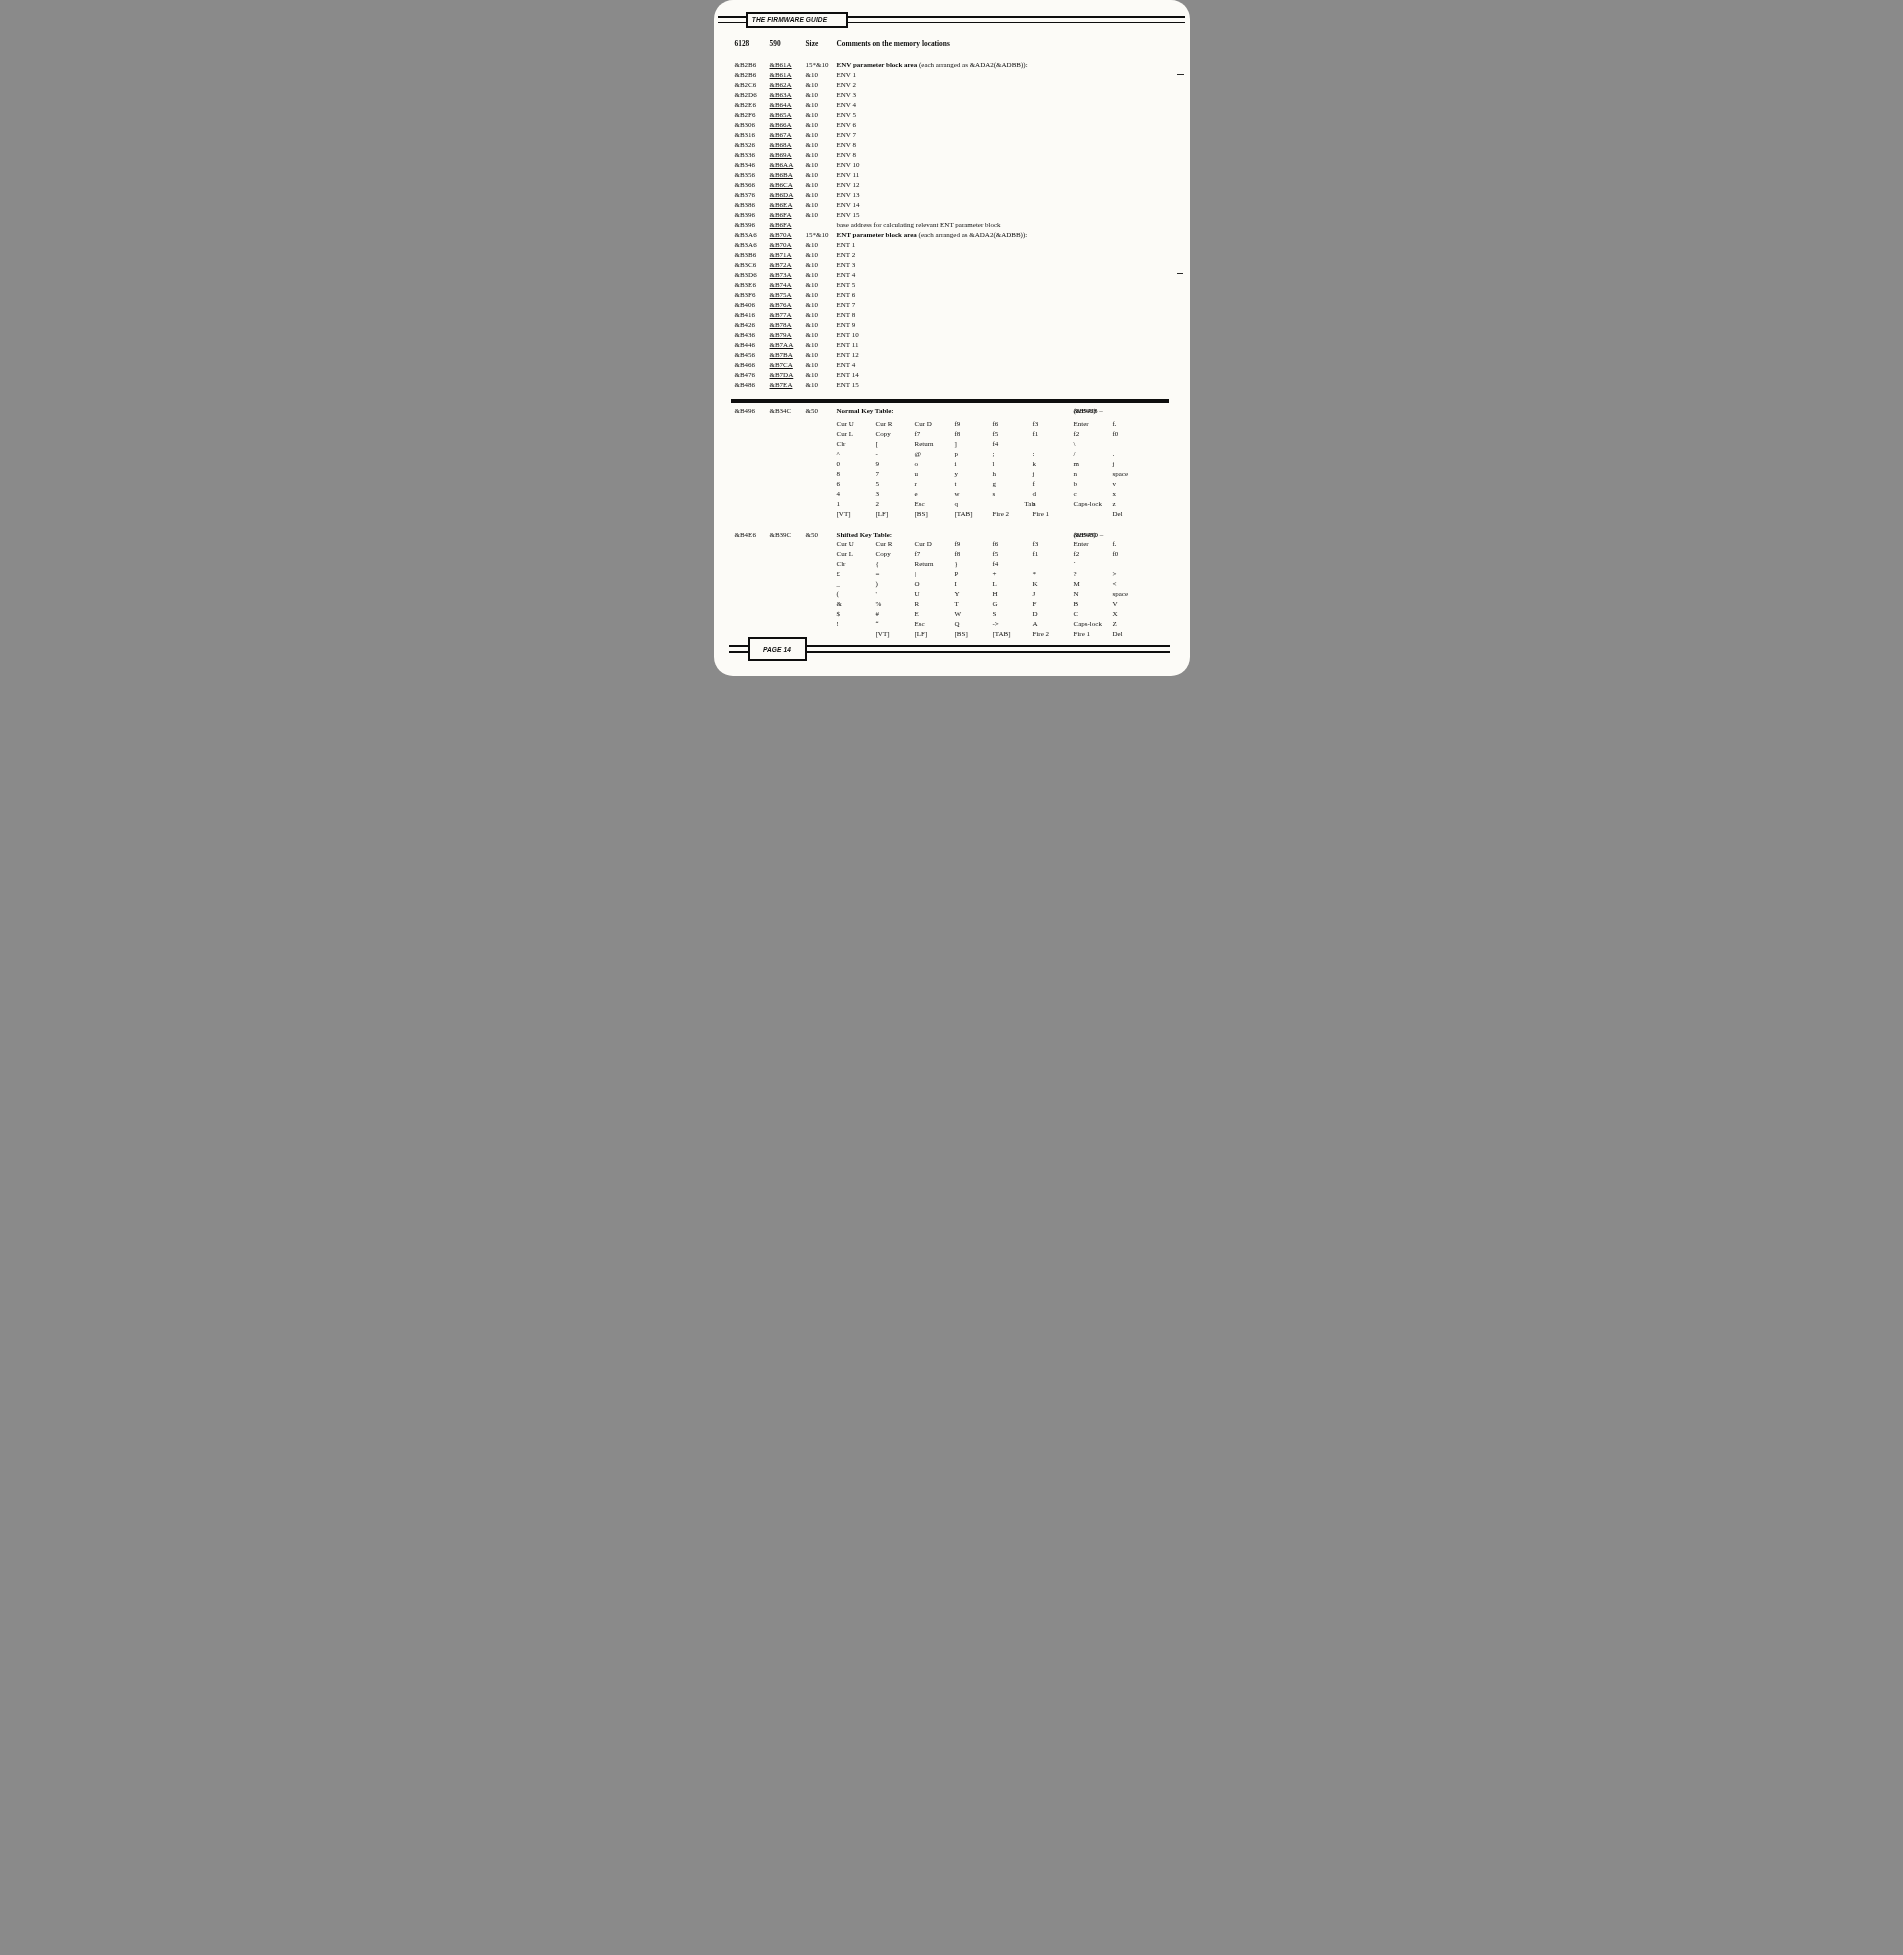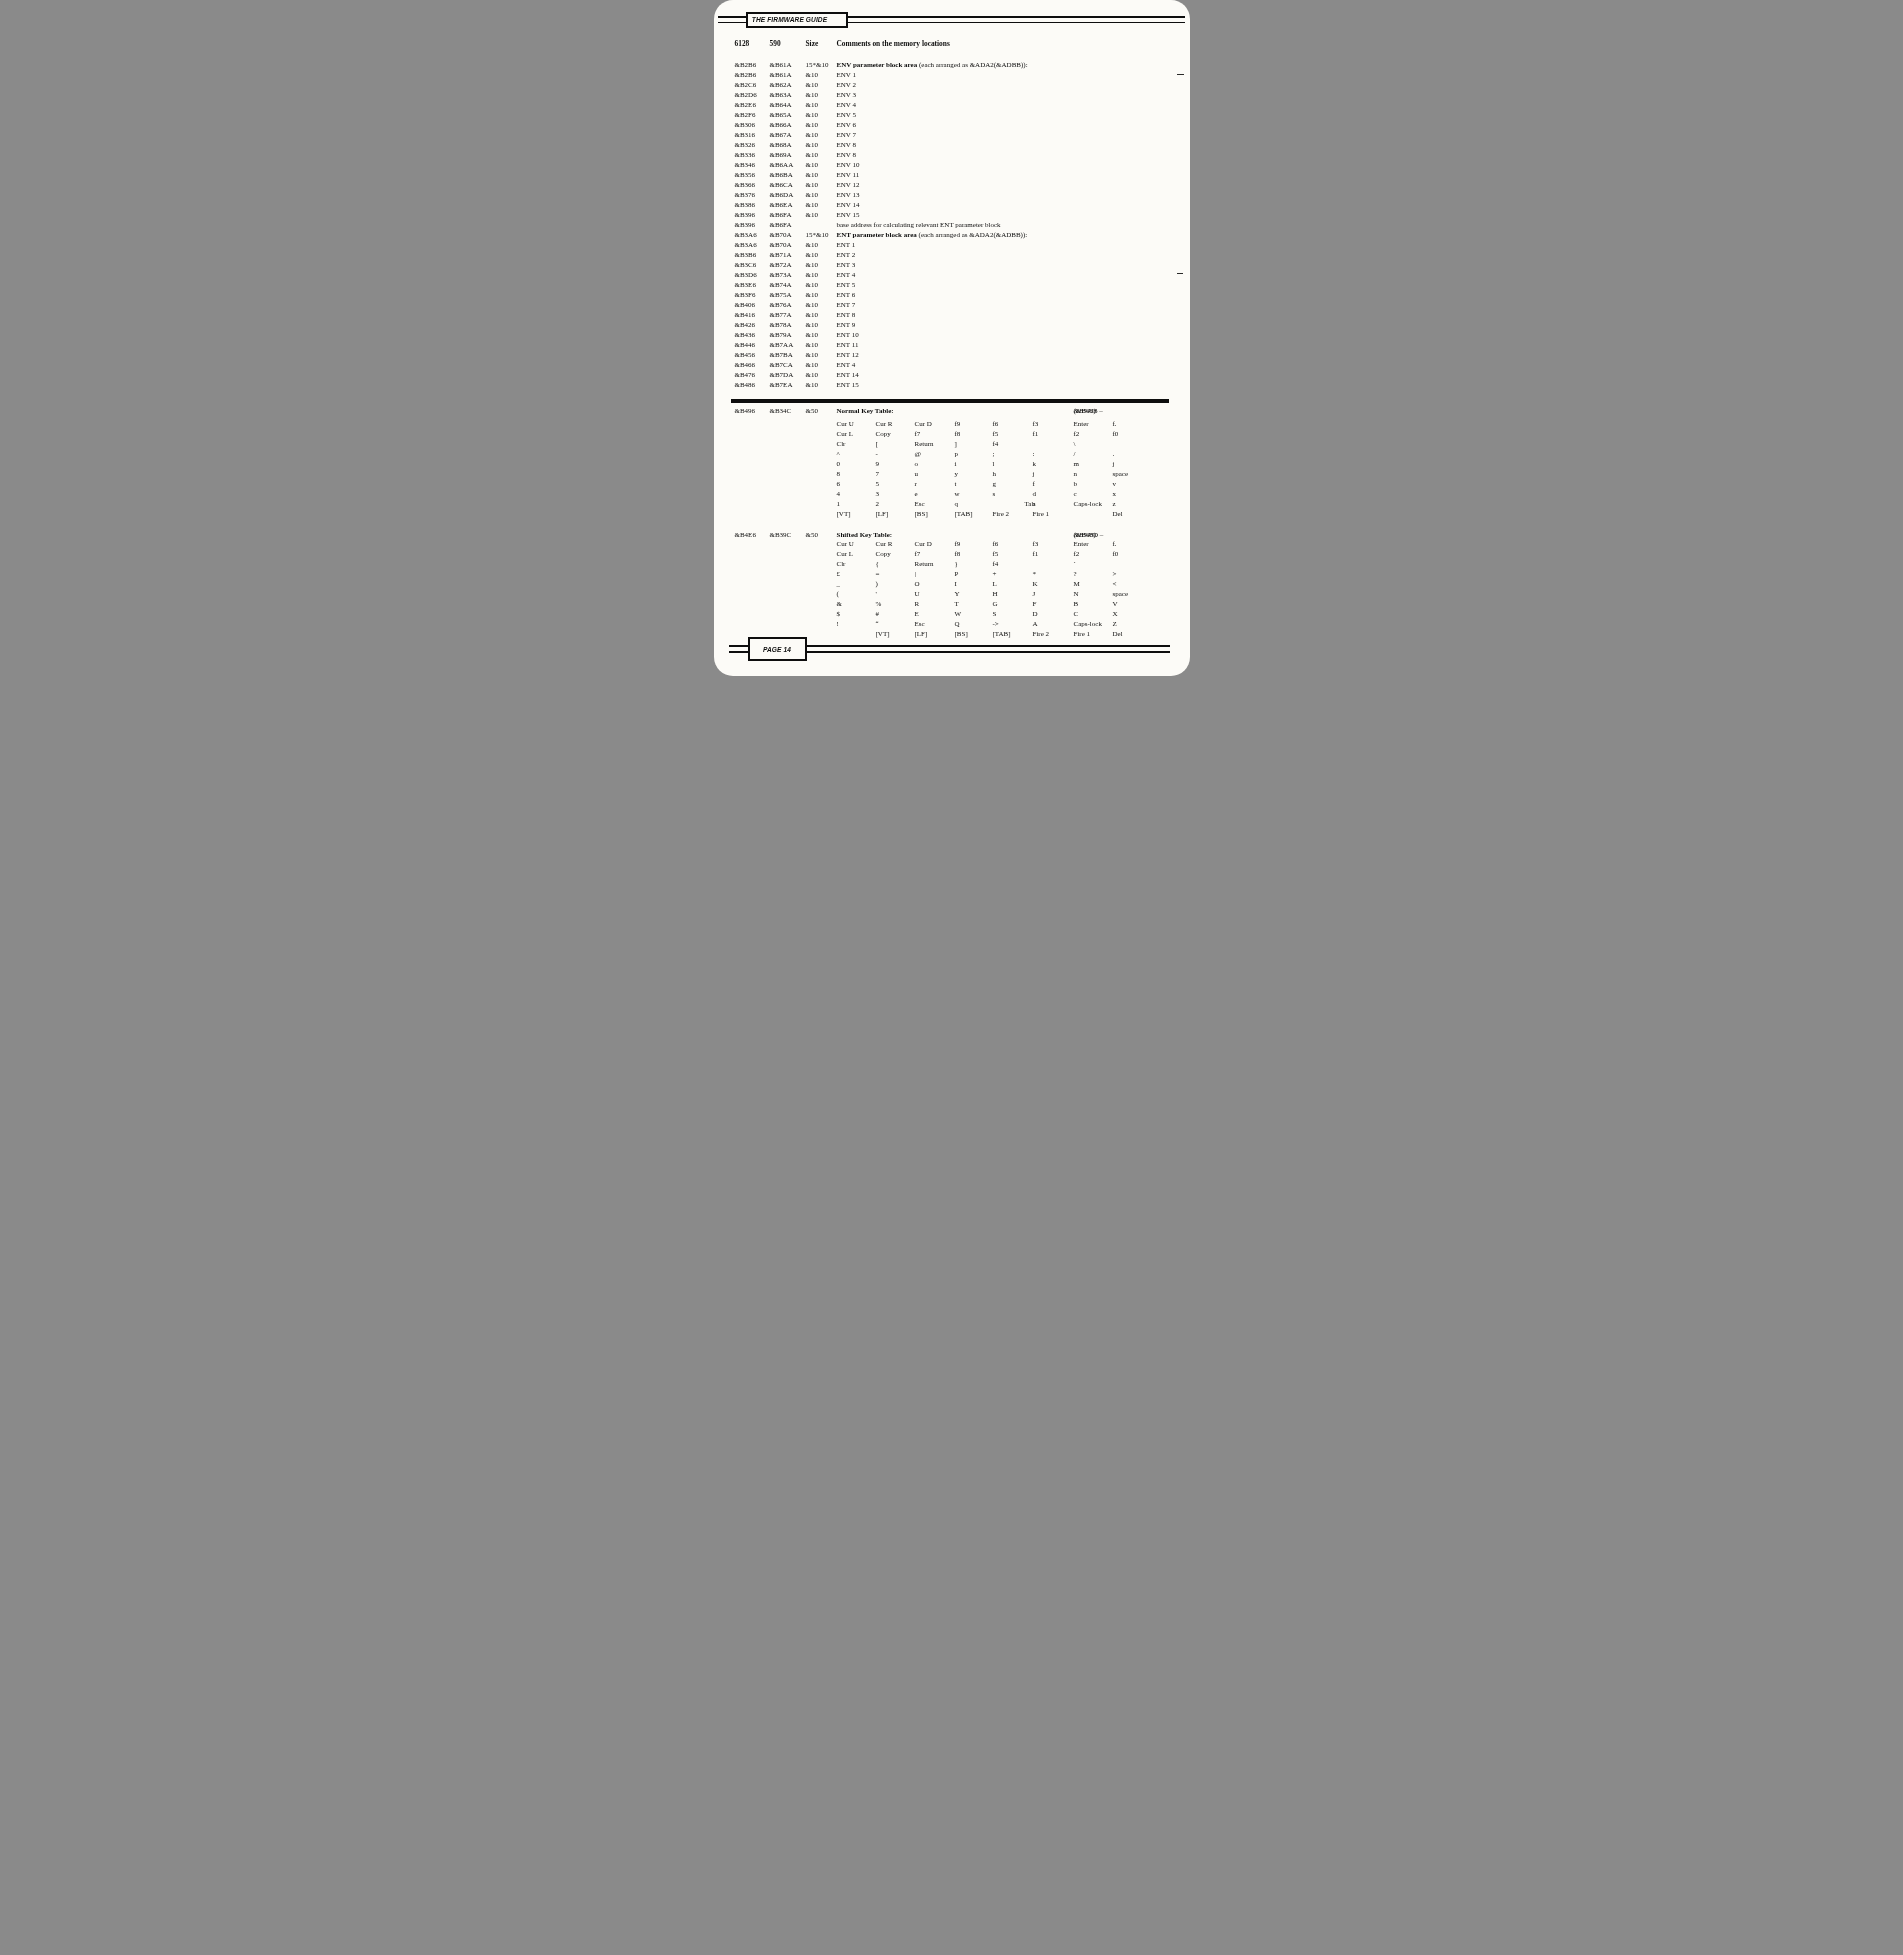--- a/index.html
+++ b/index.html
@@ -41,21 +41,21 @@
     display:flex; align-items:center; justify-content:center;
   }
 
   .colhead span, .sect span { position:absolute; white-space:nowrap; }
   .colhead { position:absolute; left:0; top:39px; width:100%; height:10.2px; font-weight:bold; font-size:7.4px; }
   .x1 { left:21px; } .x2 { left:56px; } .x3 { left:92px; } .x4 { left:123px; } .xr { left:360px; }
 
   .memtable { position:absolute; left:21px; top:61px; width:446px; }
   .mem-row { position:relative; height:10px; width:100%; }
   .mem-row .c { position:absolute; top:0; white-space:nowrap; }
-  .c1 { left:0; } .c2 { left:35px; } .c3 { left:71px; } .c4 { left:102px; }
+  .c1 { left:0; } .c2 { left:35px;text-decoration:underline; } .c3 { left:71px; } .c4 { left:102px; }
   .bold { font-weight:bold; }
 
   .divider { position:absolute; left:17px; top:399px; width:438px; height:4.3px; background:#0e0e0e; }
 
   .sect { position:absolute; left:0; width:100%; height:10.2px;padding-left:11px; }
   .sect-normal { top:407px; }
   .sect-shifted { top:531px; }
   .range i { }
 
   .keytable { position:absolute; left:123px; width:309px; }

